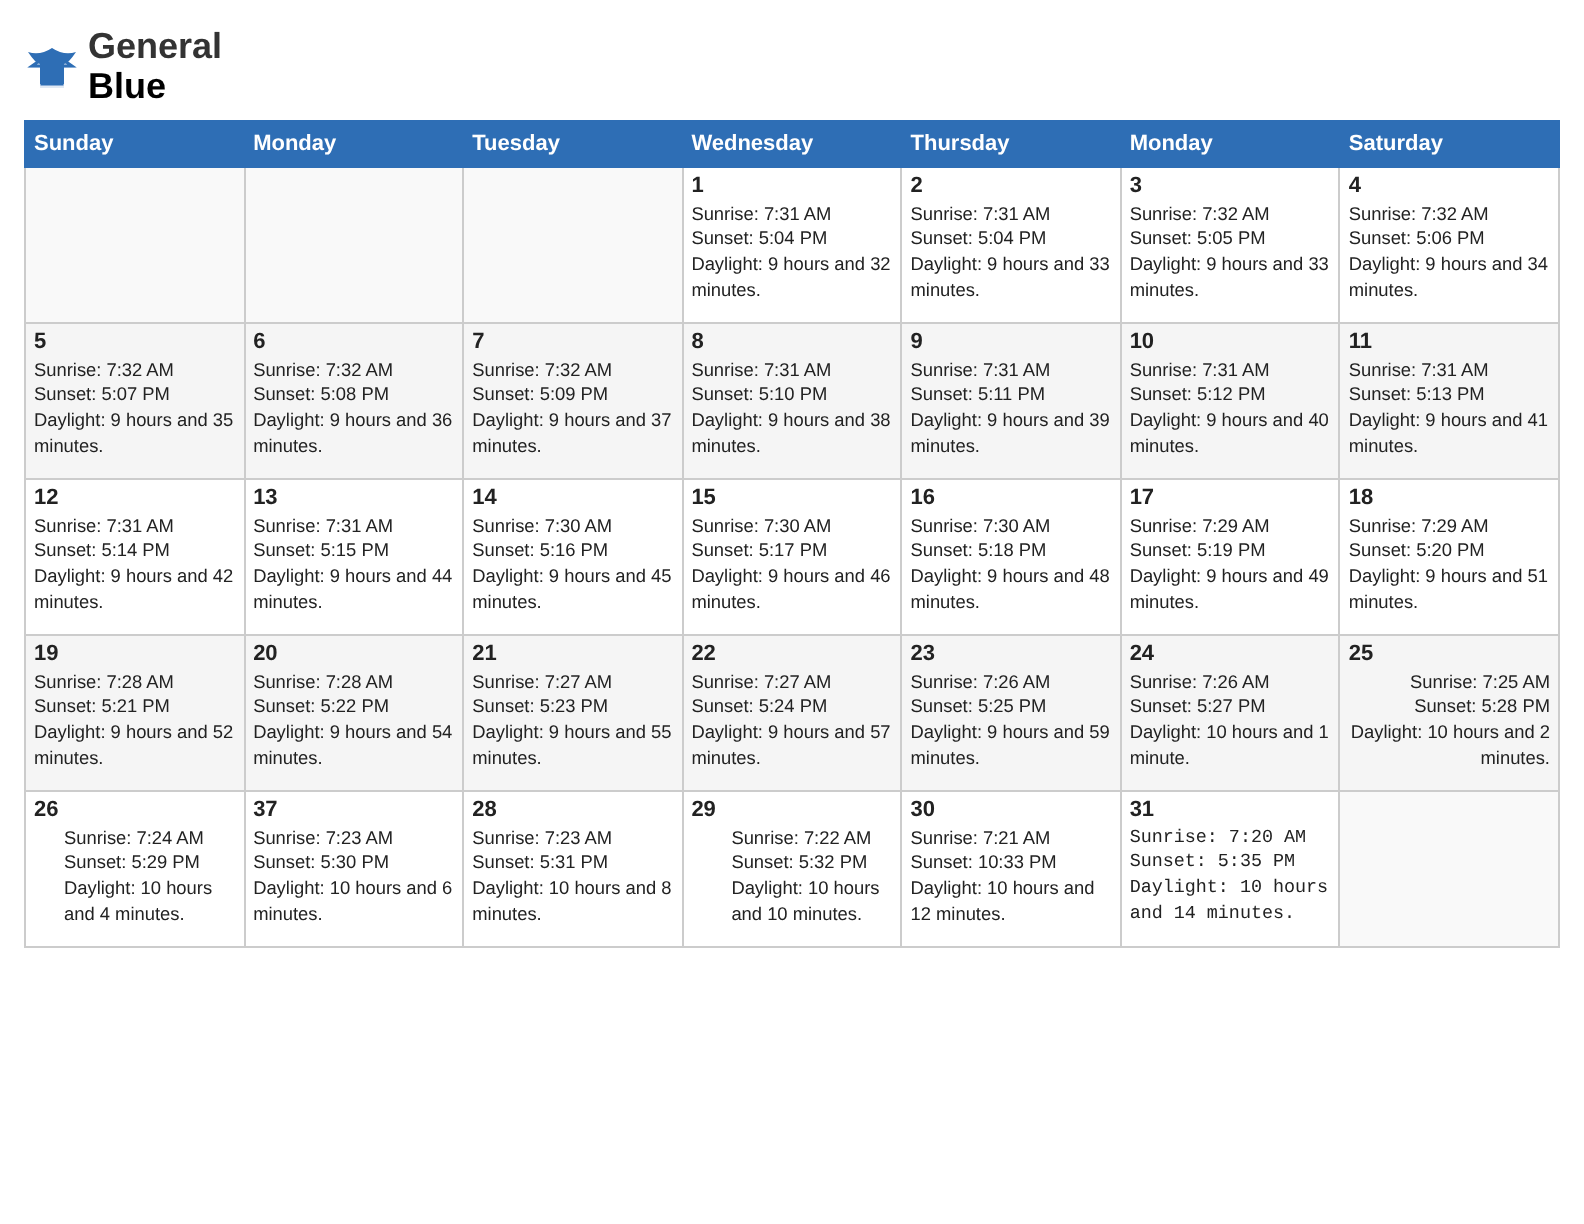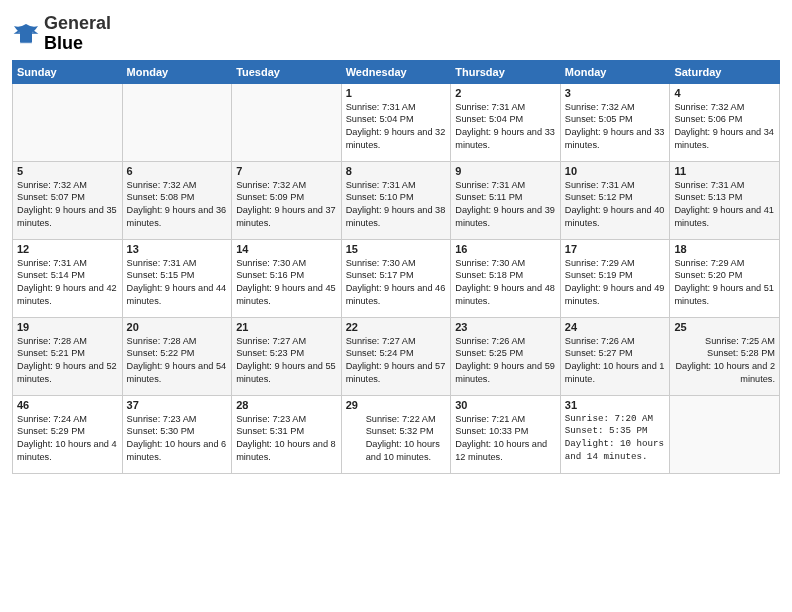--- a/index.html
+++ b/index.html
@@ -280,22 +280,22 @@
           </td>
           <td>
             <span class="day-number">25</span>
             <div class="cell-content" style="white-space: pre-line; text-align: right;">Sunrise: 7:25 AM
 Sunset: 5:28 PM
 Daylight: 10 hours and 2 minutes.</div>
           </td>
         </tr>
         <tr>
           <td>
-            <span class="day-number">46</span>
-            <div class="cell-content" style="white-space: pre-line;">Sunrise: 7:24 AM
+            <span class="day-number">26</span>
+            <div class="cell-content" style="white-space: pre-line; margin-left: 15px;">Sunrise: 7:24 AM
 Sunset: 5:29 PM
 Daylight: 10 hours and 4 minutes.</div>
           </td>
           <td>
             <span class="day-number">37</span>
             <div class="cell-content" style="white-space: pre-line;">Sunrise: 7:23 AM
 Sunset: 5:30 PM
 Daylight: 10 hours and 6 minutes.</div>
           </td>
           <td>

